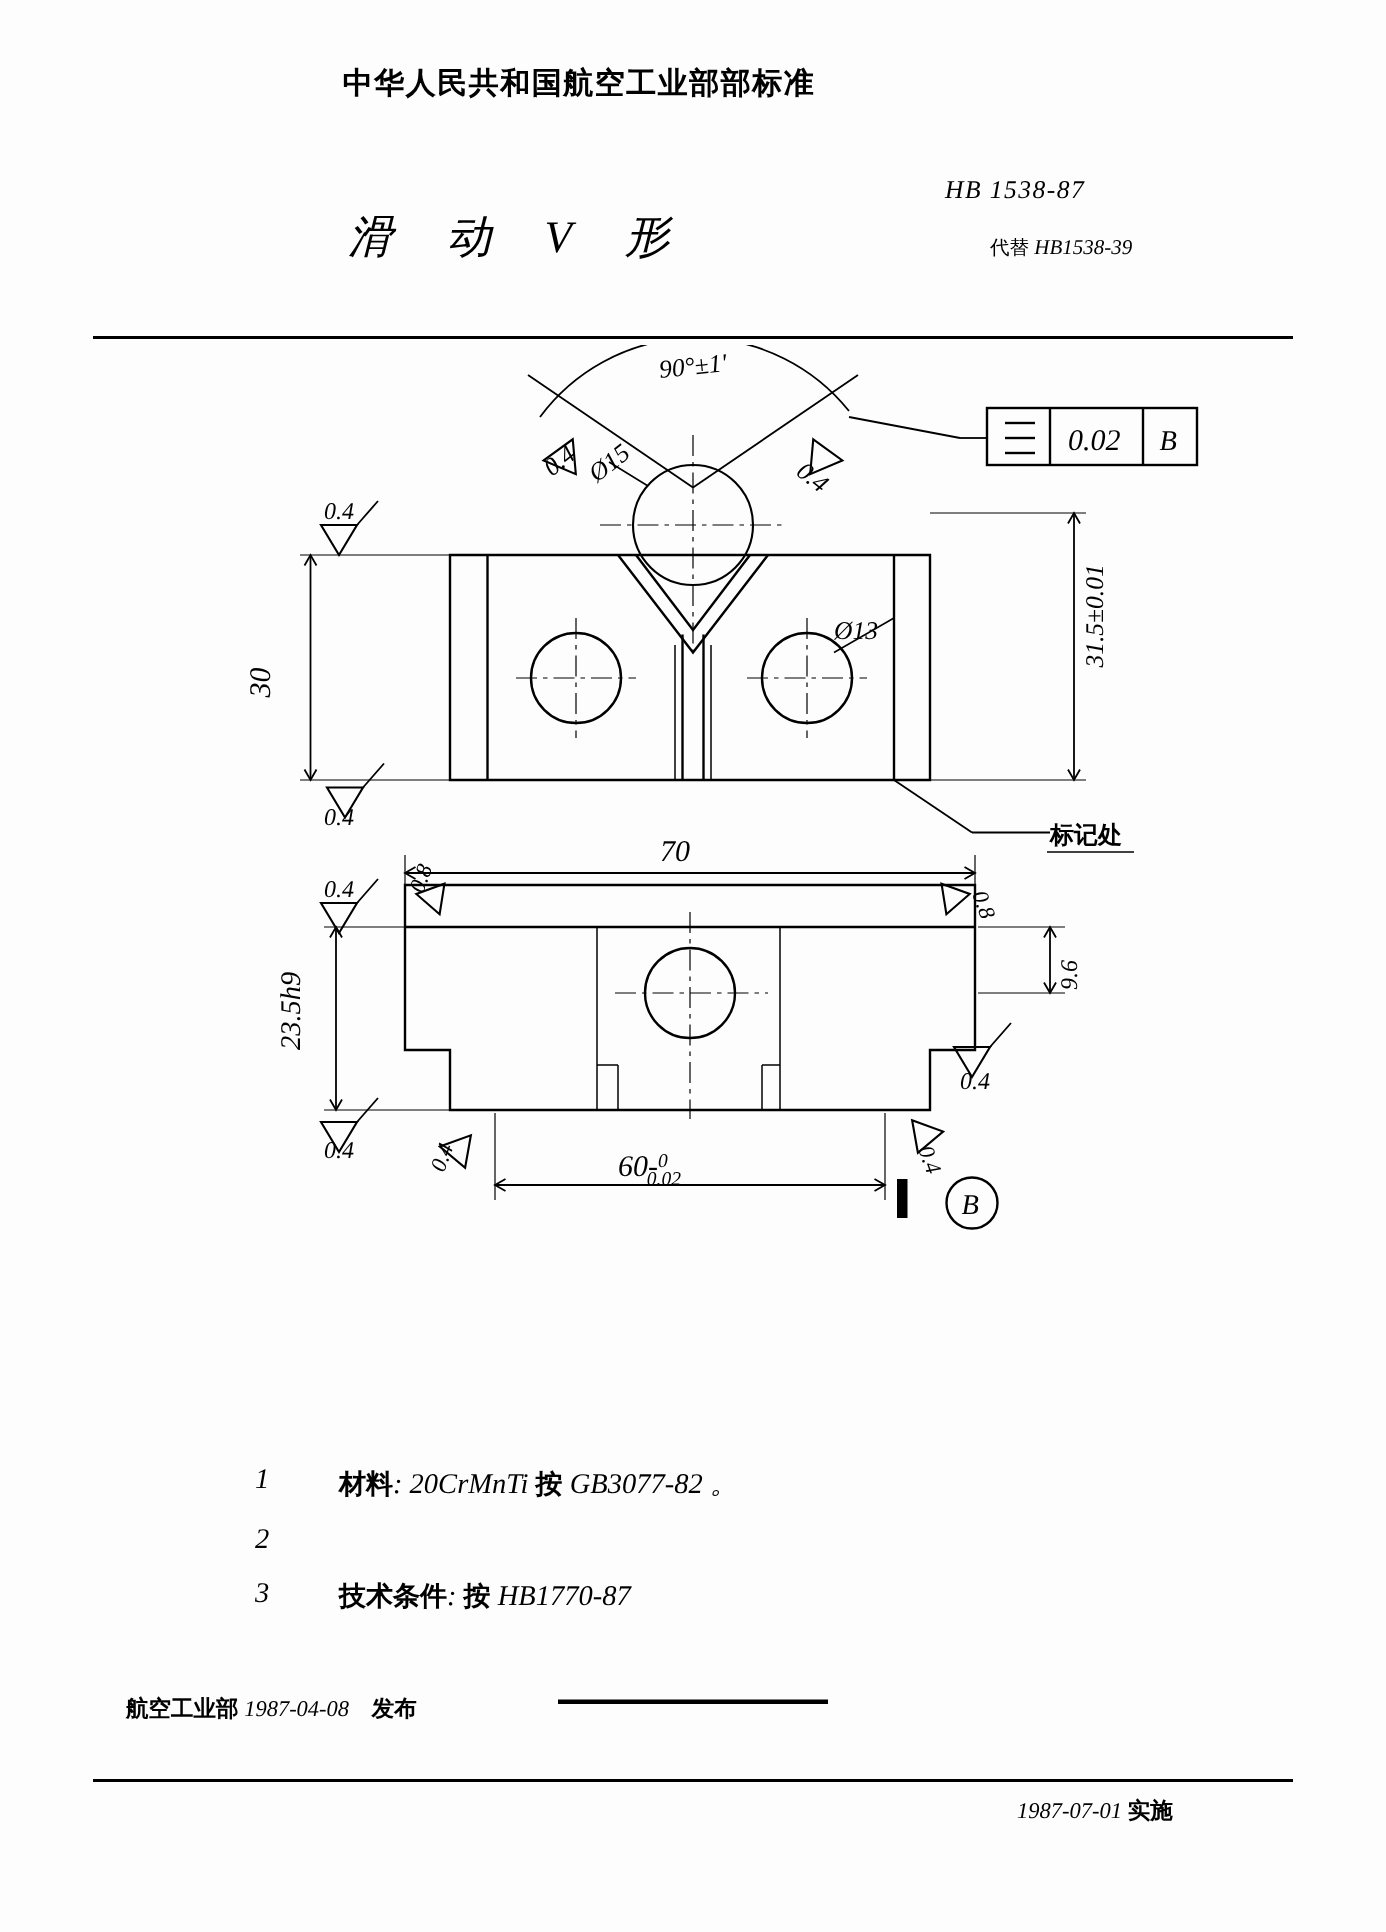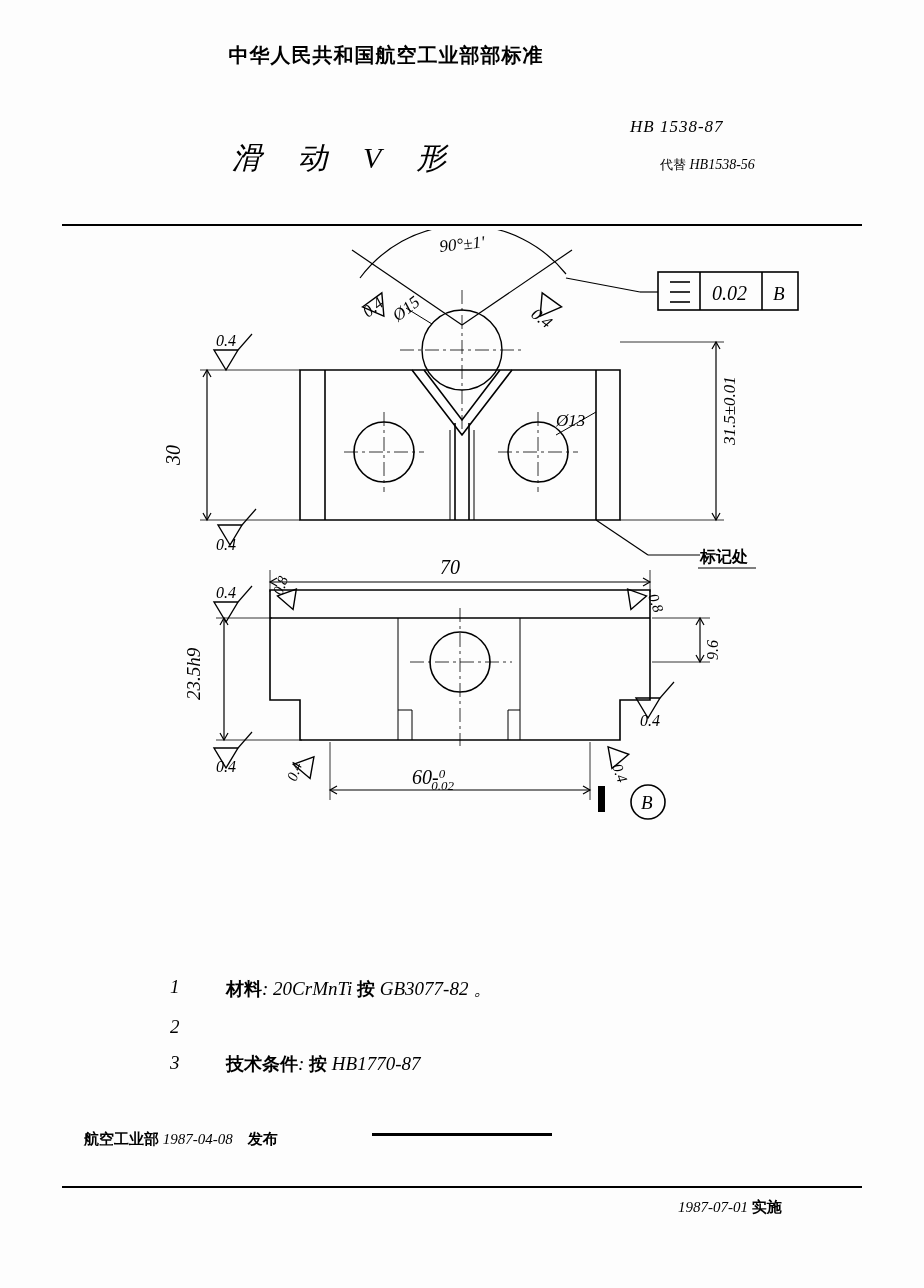--- a/index.html
+++ b/index.html
@@ -41,21 +41,21 @@
 </head>
 <body>
 
 <div class="page">
 
   <div class="std-title">中华人民共和国航空工业部部标准</div>
   <div class="std-num">HB 1538-87</div>
   <div class="part-name">滑 动 V 形</div>
   <div class="replaces">
     <span class="lbl">代替</span>
-    <span>HB1538-56</span>
+    <span>HB1538-39</span>
   </div>
   <div class="rule-top"></div>
 
   <div class="drawing">
   <svg width="924" height="620" viewBox="0 0 924 620">
     <g stroke="#000" fill="none" stroke-width="1.6">
 
       <path d="M300,140 L300,290 L620,290 L620,140 Z"></path>
 
       <path d="M325,140 L325,290"></path>

